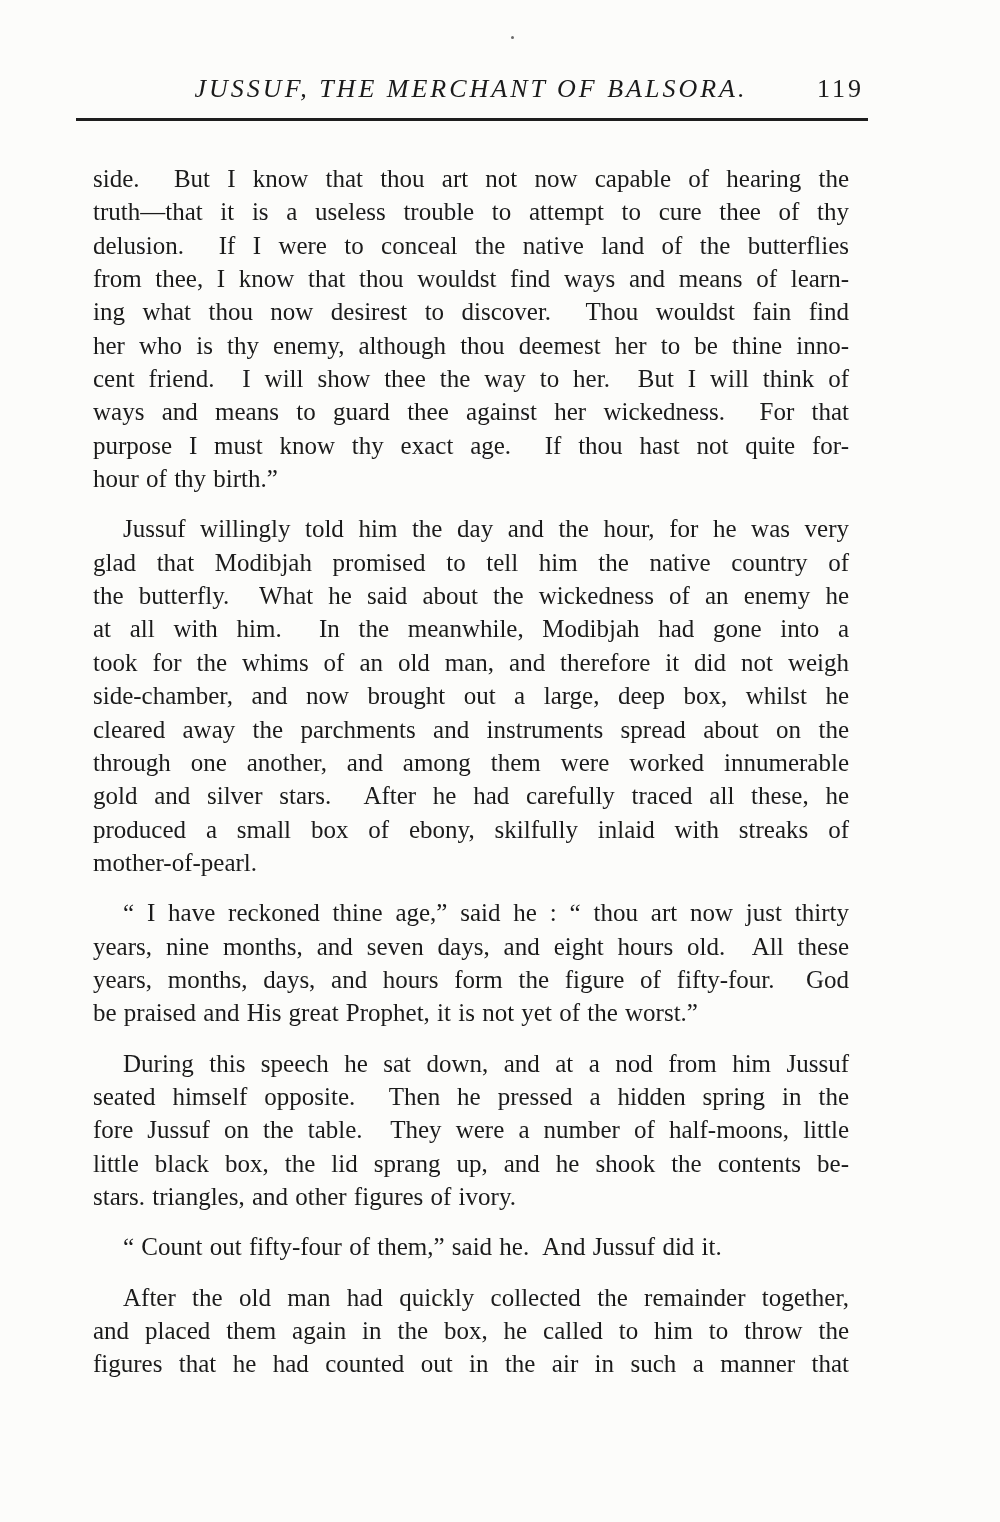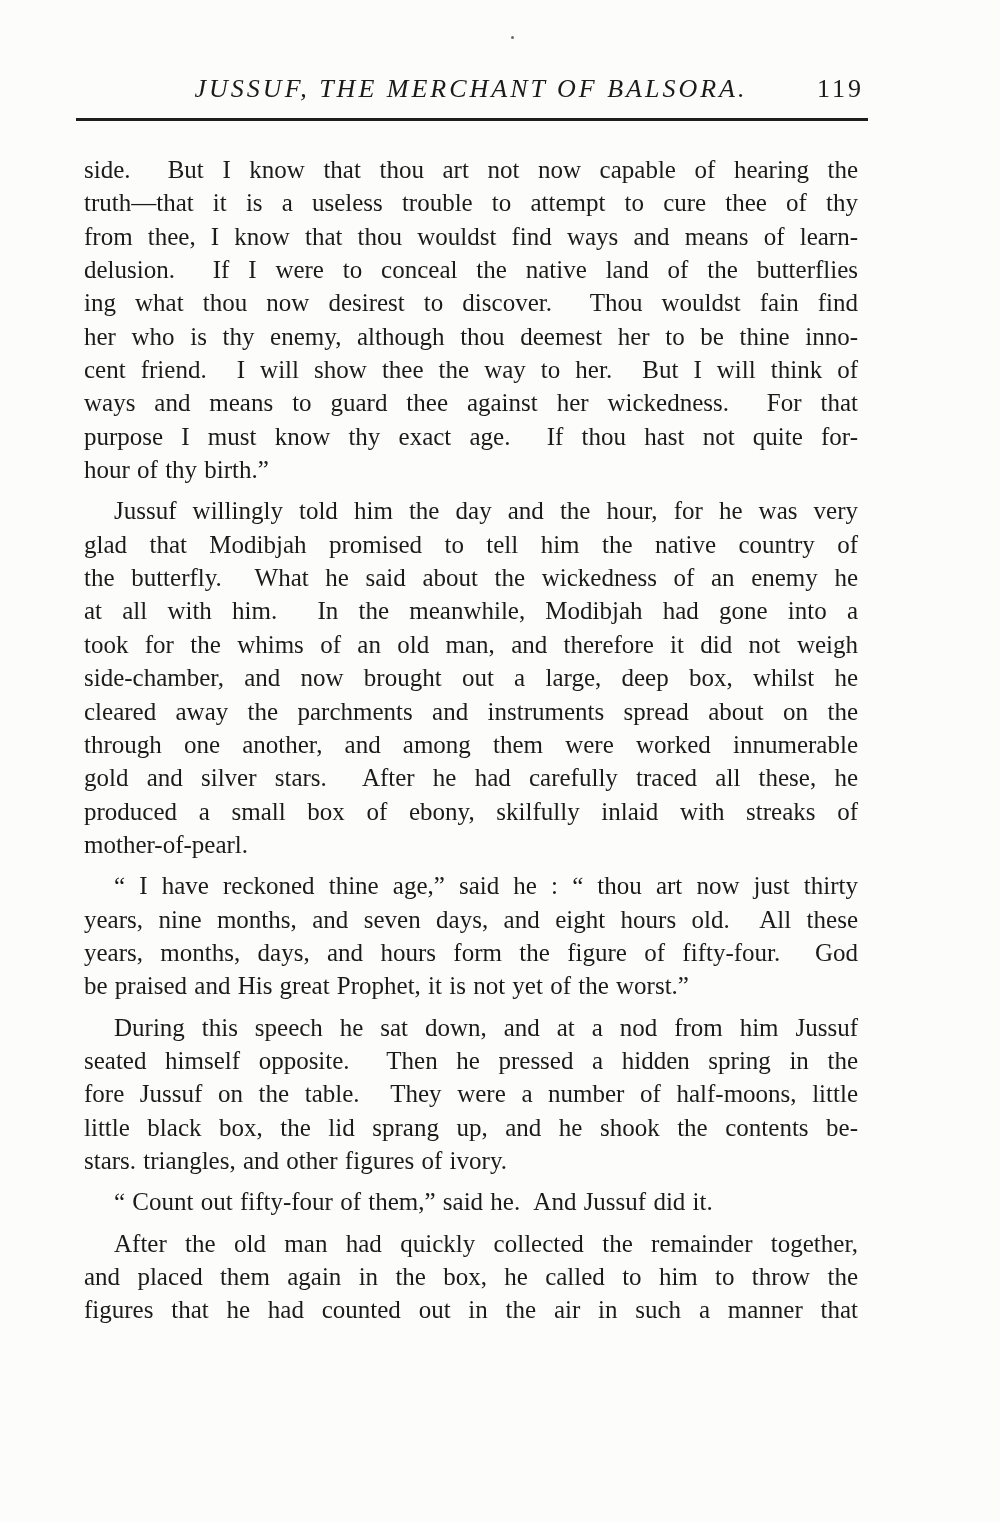--- a/index.html
+++ b/index.html
@@ -52,21 +52,21 @@
   }
   .body-text {
     position: absolute;
     top: 145px;
     left: 76px;
     width: 790px;
     font-size: 25px;
     line-height: 33.35px;
     word-spacing: 1px;
   }
-  .paragraph { margin: 8px; }
+  .paragraph { margin: 17px; }
   .line {
     text-align: justify;
     text-align-last: justify;
     white-space: pre-wrap;
   }
   .line.last-line {
     text-align-last: left;
   }
   .line.first-indent {
     text-indent: 30px;
@@ -89,22 +89,22 @@
     <span class="header-title">JUSSUF, THE MERCHANT OF BALSORA.</span>
     <span class="page-number">119</span>
   </div>
 
   <div class="header-rule"></div>
 
   <div class="body-text">
       <div class="paragraph">
         <div class="line">side.  But I know that thou art not now capable of hearing the</div>
         <div class="line">truth—that it is a useless trouble to attempt to cure thee of thy</div>
+        <div class="line">delusion.  If I were to conceal the native land of the butterflies</div>
         <div class="line">from thee, I know that thou wouldst find ways and means of learn-</div>
-        <div class="line">delusion.  If I were to conceal the native land of the butterflies</div>
         <div class="line">ing what thou now desirest to discover.  Thou wouldst fain find</div>
         <div class="line">her who is thy enemy, although thou deemest her to be thine inno-</div>
         <div class="line">cent friend.  I will show thee the way to her.  But I will think of</div>
         <div class="line">ways and means to guard thee against her wickedness.  For that</div>
         <div class="line">purpose I must know thy exact age.  If thou hast not quite for-</div>
         <div class="line last-line">hour of thy birth.”</div>
       </div>
       <div class="paragraph">
         <div class="line first-indent">Jussuf willingly told him the day and the hour, for he was very</div>
         <div class="line">glad that Modibjah promised to tell him the native country of</div>

